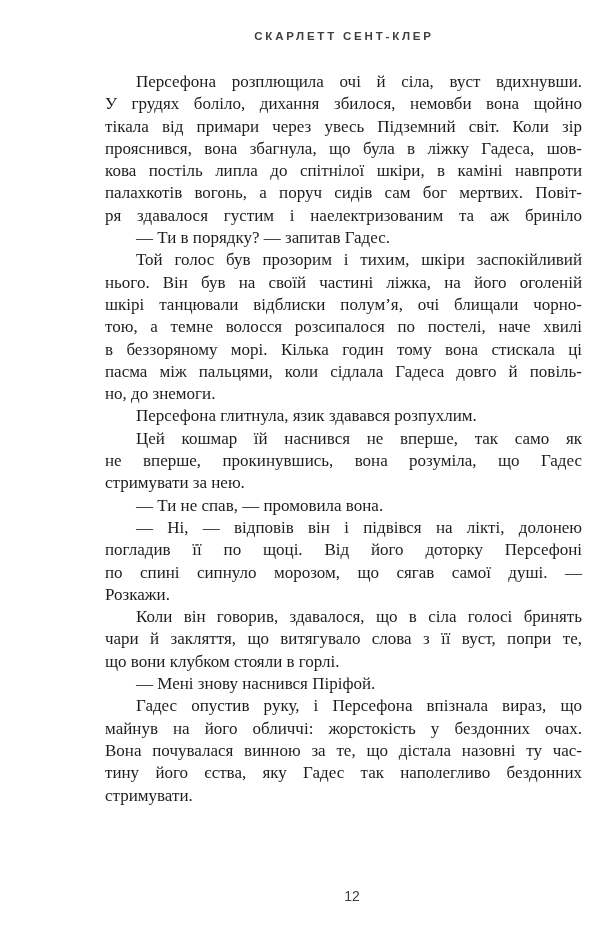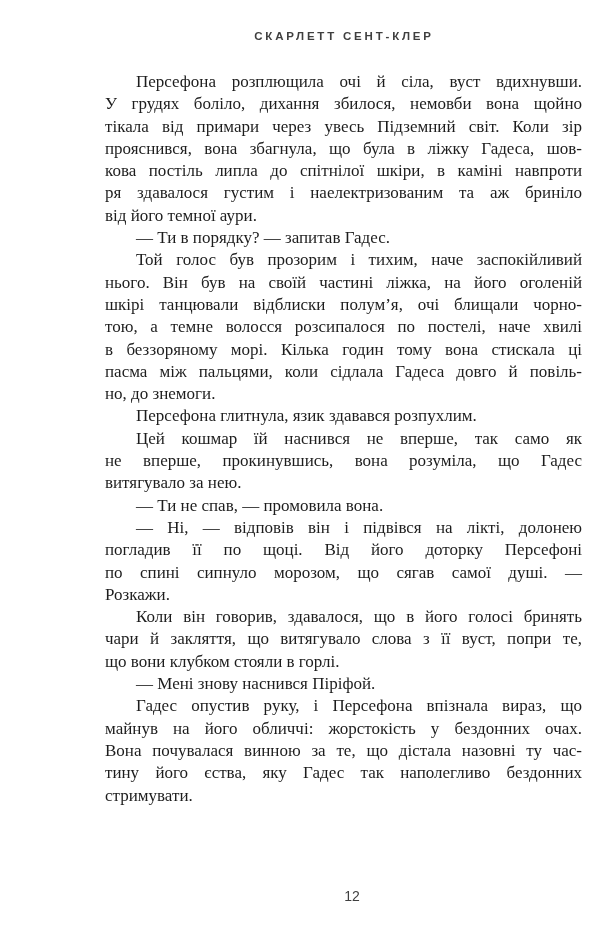--- a/index.html
+++ b/index.html
@@ -65,54 +65,54 @@
 <div class="book-page">
   <div class="running-header">СКАРЛЕТТ СЕНТ-КЛЕР</div>
 
   <div class="text-block">
       <div class="para">
         <div class="line first">Персефона розплющила очі й сіла, вуст вдихнувши.</div>
         <div class="line">У грудях боліло, дихання збилося, немовби вона щойно</div>
         <div class="line">тікала від примари через увесь Підземний світ. Коли зір</div>
         <div class="line">прояснився, вона збагнула, що була в ліжку Гадеса, шов-</div>
         <div class="line">кова постіль липла до спітнілої шкіри, в каміні навпроти</div>
+        <div class="line">палахкотів вогонь, а поруч сидів сам бог мертвих. Повіт-</div>
         <div class="line">ря здавалося густим і наелектризованим та аж бриніло</div>
-        <div class="line last">від його темної аури.</div>
       </div>
       <div class="para">
         <div class="line first last">— Ти в порядку? — запитав Гадес.</div>
       </div>
       <div class="para">
-        <div class="line first">Той голос був прозорим і тихим, наче заспокійливий</div>
+        <div class="line first">Той голос був прозорим і тихим, шкіри заспокійливий</div>
         <div class="line">нього. Він був на своїй частині ліжка, на його оголеній</div>
         <div class="line">шкірі танцювали відблиски полум’я, очі блищали чорно-</div>
         <div class="line">тою, а темне волосся розсипалося по постелі, наче хвилі</div>
         <div class="line">в беззоряному морі. Кілька годин тому вона стискала ці</div>
         <div class="line">пасма між пальцями, коли сідлала Гадеса довго й повіль-</div>
         <div class="line last">но, до знемоги.</div>
       </div>
       <div class="para">
         <div class="line first last">Персефона глитнула, язик здавався розпухлим.</div>
       </div>
       <div class="para">
         <div class="line first">Цей кошмар їй наснився не вперше, так само як</div>
         <div class="line">не вперше, прокинувшись, вона розуміла, що Гадес</div>
-        <div class="line last">витягувало за нею.</div>
+        <div class="line last">стримувати за нею.</div>
       </div>
       <div class="para">
         <div class="line first last">— Ти не спав, — промовила вона.</div>
       </div>
       <div class="para">
         <div class="line first">— Ні, — відповів він і підвівся на лікті, долонею</div>
         <div class="line">погладив її по щоці. Від його доторку Персефоні</div>
         <div class="line">по спині сипнуло морозом, що сягав самої душі. —</div>
         <div class="line last">Розкажи.</div>
       </div>
       <div class="para">
-        <div class="line first">Коли він говорив, здавалося, що в його голосі бринять</div>
+        <div class="line first">Коли він говорив, здавалося, що в сіла голосі бринять</div>
         <div class="line">чари й закляття, що витягувало слова з її вуст, попри те,</div>
         <div class="line last">що вони клубком стояли в горлі.</div>
       </div>
       <div class="para">
         <div class="line first last">— Мені знову наснився Піріфой.</div>
       </div>
       <div class="para">
         <div class="line first">Гадес опустив руку, і Персефона впізнала вираз, що</div>
         <div class="line">майнув на його обличчі: жорстокість у бездонних очах.</div>
         <div class="line">Вона почувалася винною за те, що дістала назовні ту час-</div>

